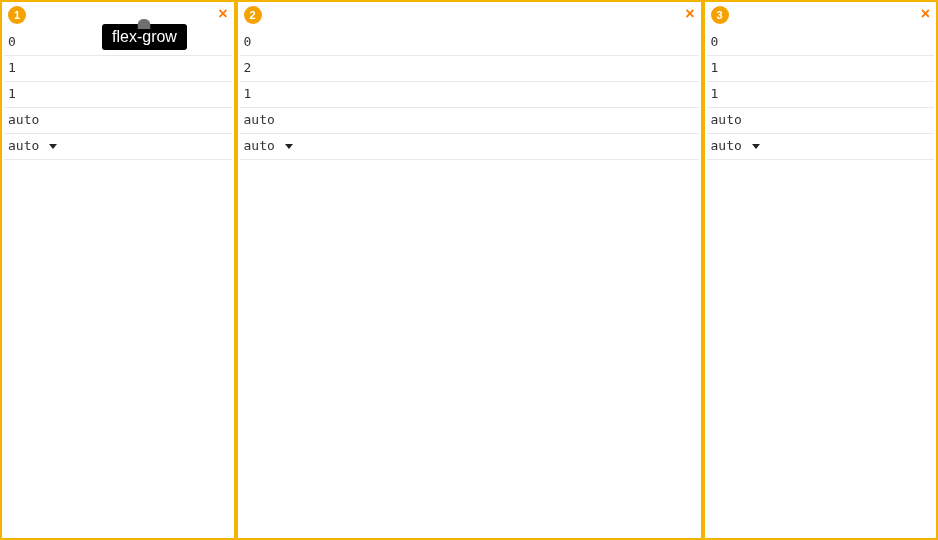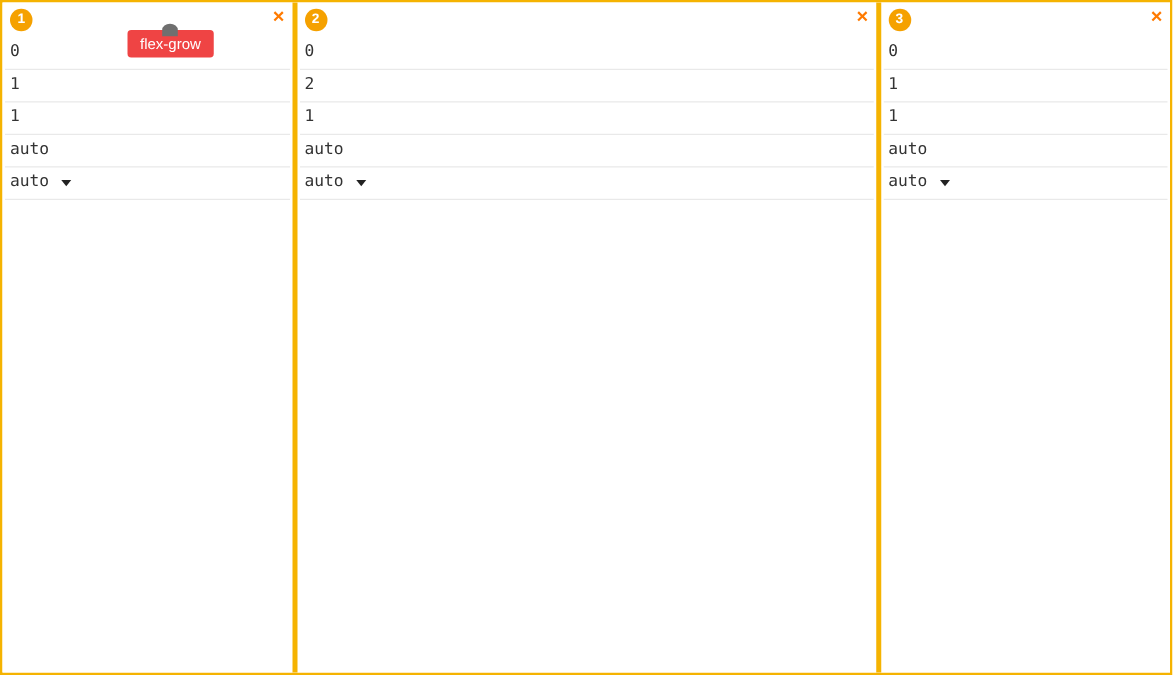--- a/index.html
+++ b/index.html
@@ -66,23 +66,23 @@
     width: 0; height: 0;
     border-left: 4px solid transparent;
     border-right: 4px solid transparent;
     border-top: 5px solid #222;
   }
   
   .tooltip {
     position: absolute;
     top: 22px;
     left: 100px;
-    background: #ef4444;
+    background: #000000;
     color: #fff;
-    font-size: 12px;
+    font-size: 16px;
     padding: 4px 10px;
     border-radius: 3px;
     white-space: nowrap;
     pointer-events: none;
   }
   .tooltip::before {
     content: "";
     position: absolute;
     top: -5px;
     left: 50%;

